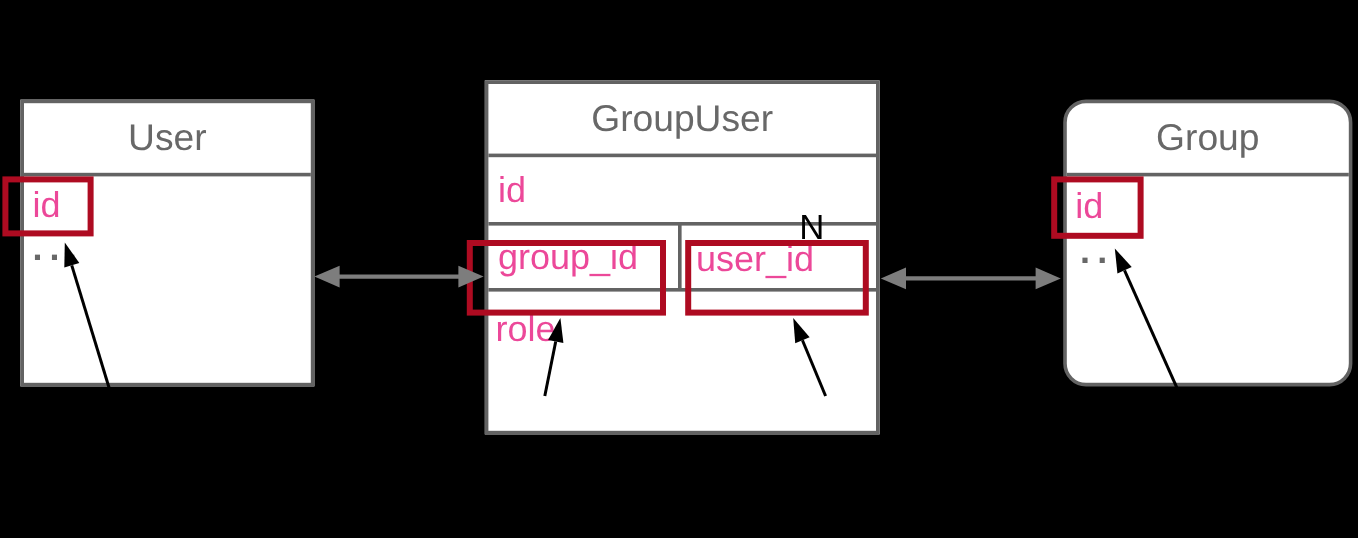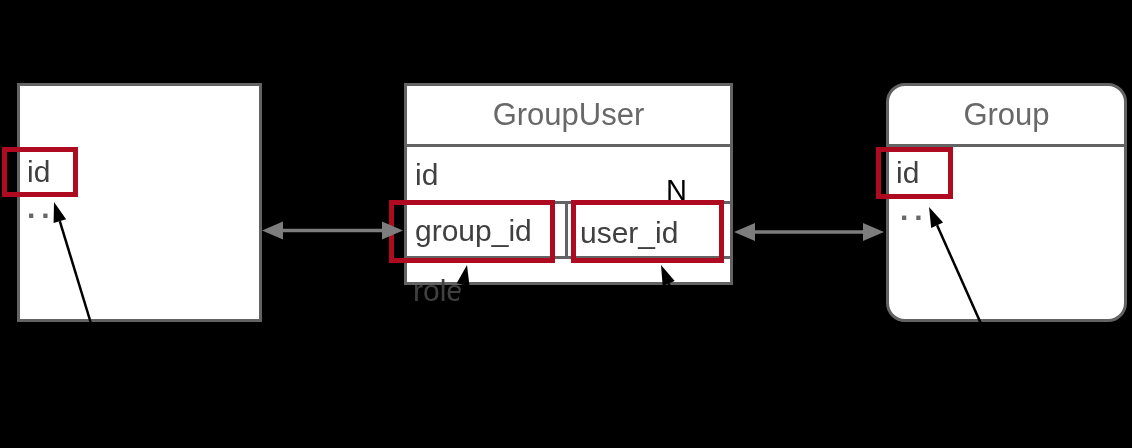--- a/index.html
+++ b/index.html
@@ -2,39 +2,40 @@
 <html><head>
 <meta charset="utf-8">
 <style>
   html,body{margin:0;padding:0;background:#000;}
   .canvas{position:relative;width:1132px;height:448px;background:#000;overflow:hidden;
           font-family:"Liberation Sans","DejaVu Sans",sans-serif;}
   .tbl{position:absolute;background:#fff;border:3px solid #636363;box-sizing:border-box;}
   .tbl-header{position:absolute;left:0;right:0;top:0;height:58px;border-bottom:3px solid #636363;
               display:flex;align-items:center;justify-content:center;
               font-size:31px;color:#686868;}
-  .fld{position:absolute;font-size:30px;line-height:32px;color:#404040;white-space:nowrap;}
+  .fld{position:absolute;font-size:30px;line-height:32px;color:#ec4899;white-space:nowrap;}
   .dots{position:absolute;font-size:30px;line-height:30px;color:#686868;font-weight:700;letter-spacing:6px;}
   .hline{position:absolute;background:#636363;height:2.5px;left:0;right:0;}
   .vline{position:absolute;background:#636363;width:2.5px;}
   .hl{position:absolute;border:5px solid #ae0b21;box-sizing:border-box;background:transparent;}
   .overlay{position:absolute;left:0;top:0;width:1132px;height:448px;pointer-events:none;}
   .nlab{position:absolute;left:666px;top:176px;font-size:29px;line-height:29px;color:#000;font-weight:500;}
 </style>
 </head>
 <body>
 
 <div class="canvas">
 
   <div class="tbl" style="left:17px;top:83px;width:245px;height:239px;">
+    <div class="tbl-header">User</div>
     <div class="fld" style="left:7px;top:70px;">id</div>
     <div class="dots" style="left:7px;top:107px;">...</div>
   </div>
 
-  <div class="tbl" style="left:404px;top:83px;width:329px;height:202px;">
+  <div class="tbl" style="left:404px;top:67px;width:329px;height:295px;">
     <div class="tbl-header">GroupUser</div>
     <div class="hline" style="top:115px;"></div>
     <div class="hline" style="top:170px;"></div>
     <div class="vline" style="left:158px;top:115px;height:57px;"></div>
     <div class="fld" style="left:8px;top:73px;">id</div>
     <div class="fld" style="left:173px;top:131px;">user_id</div>
     <div class="fld" style="left:8px;top:129px;">group_id</div>
     <div class="fld" style="left:6px;top:189px;">role</div>
   </div>
 

